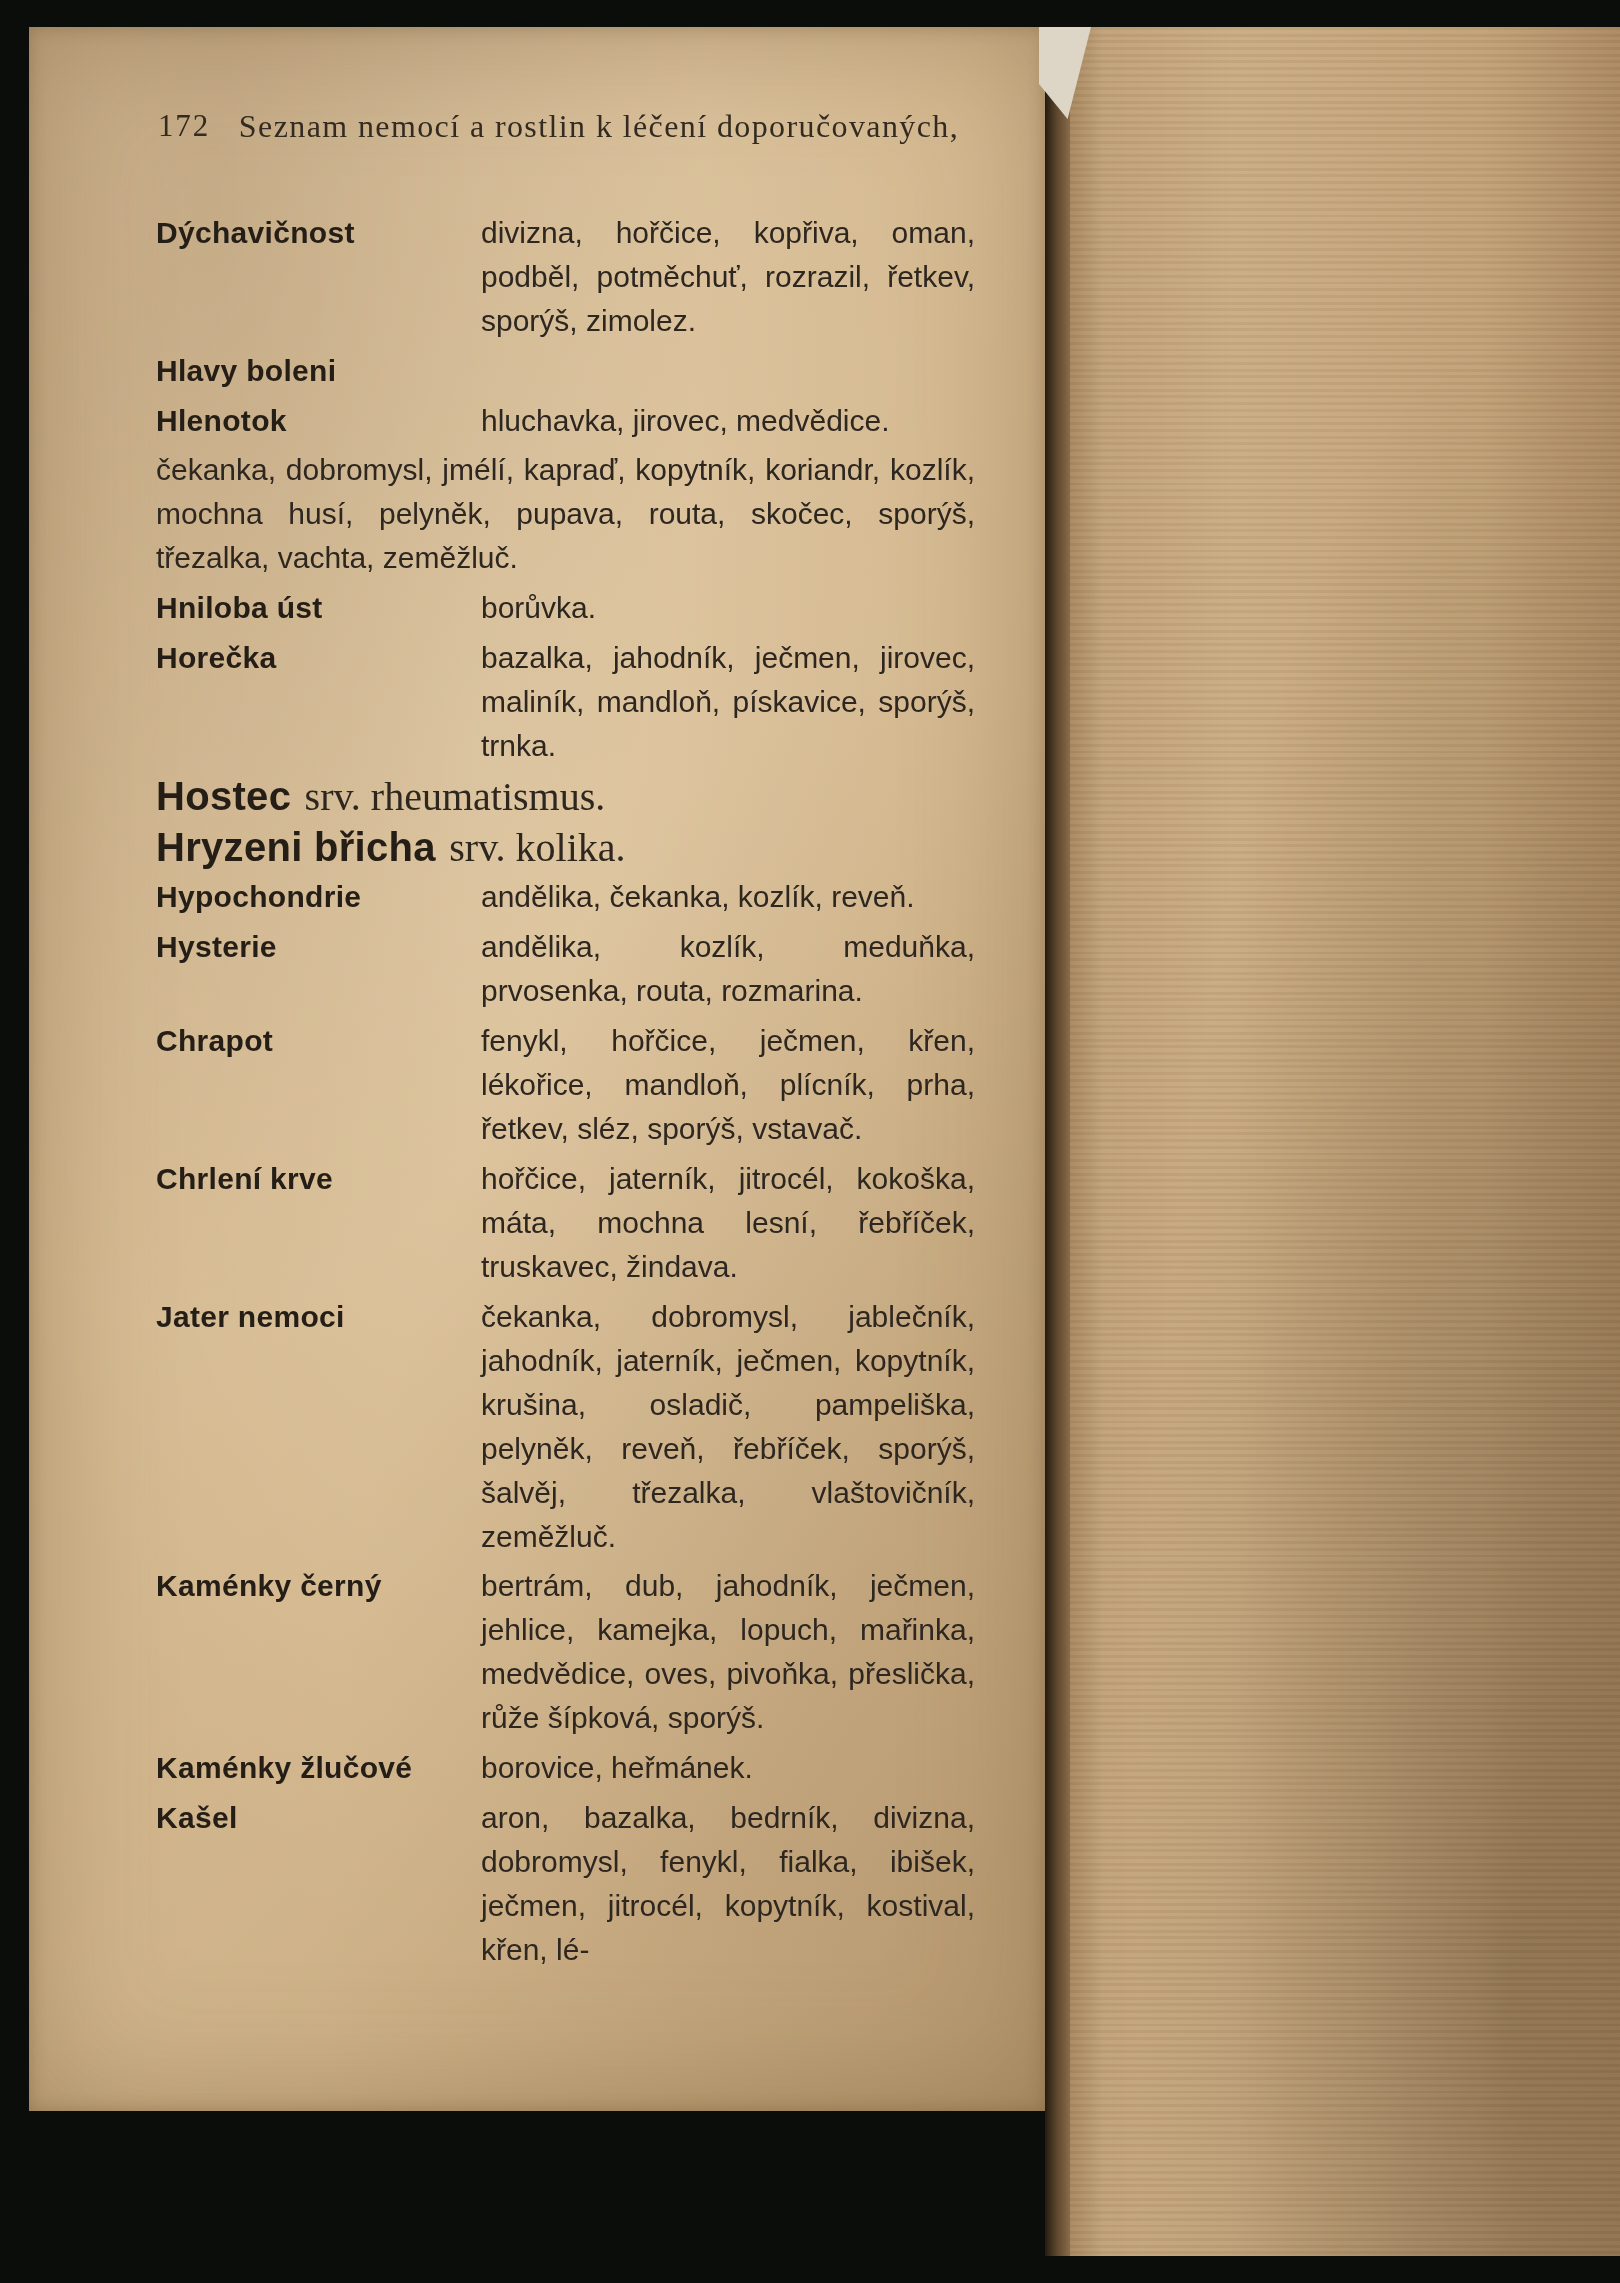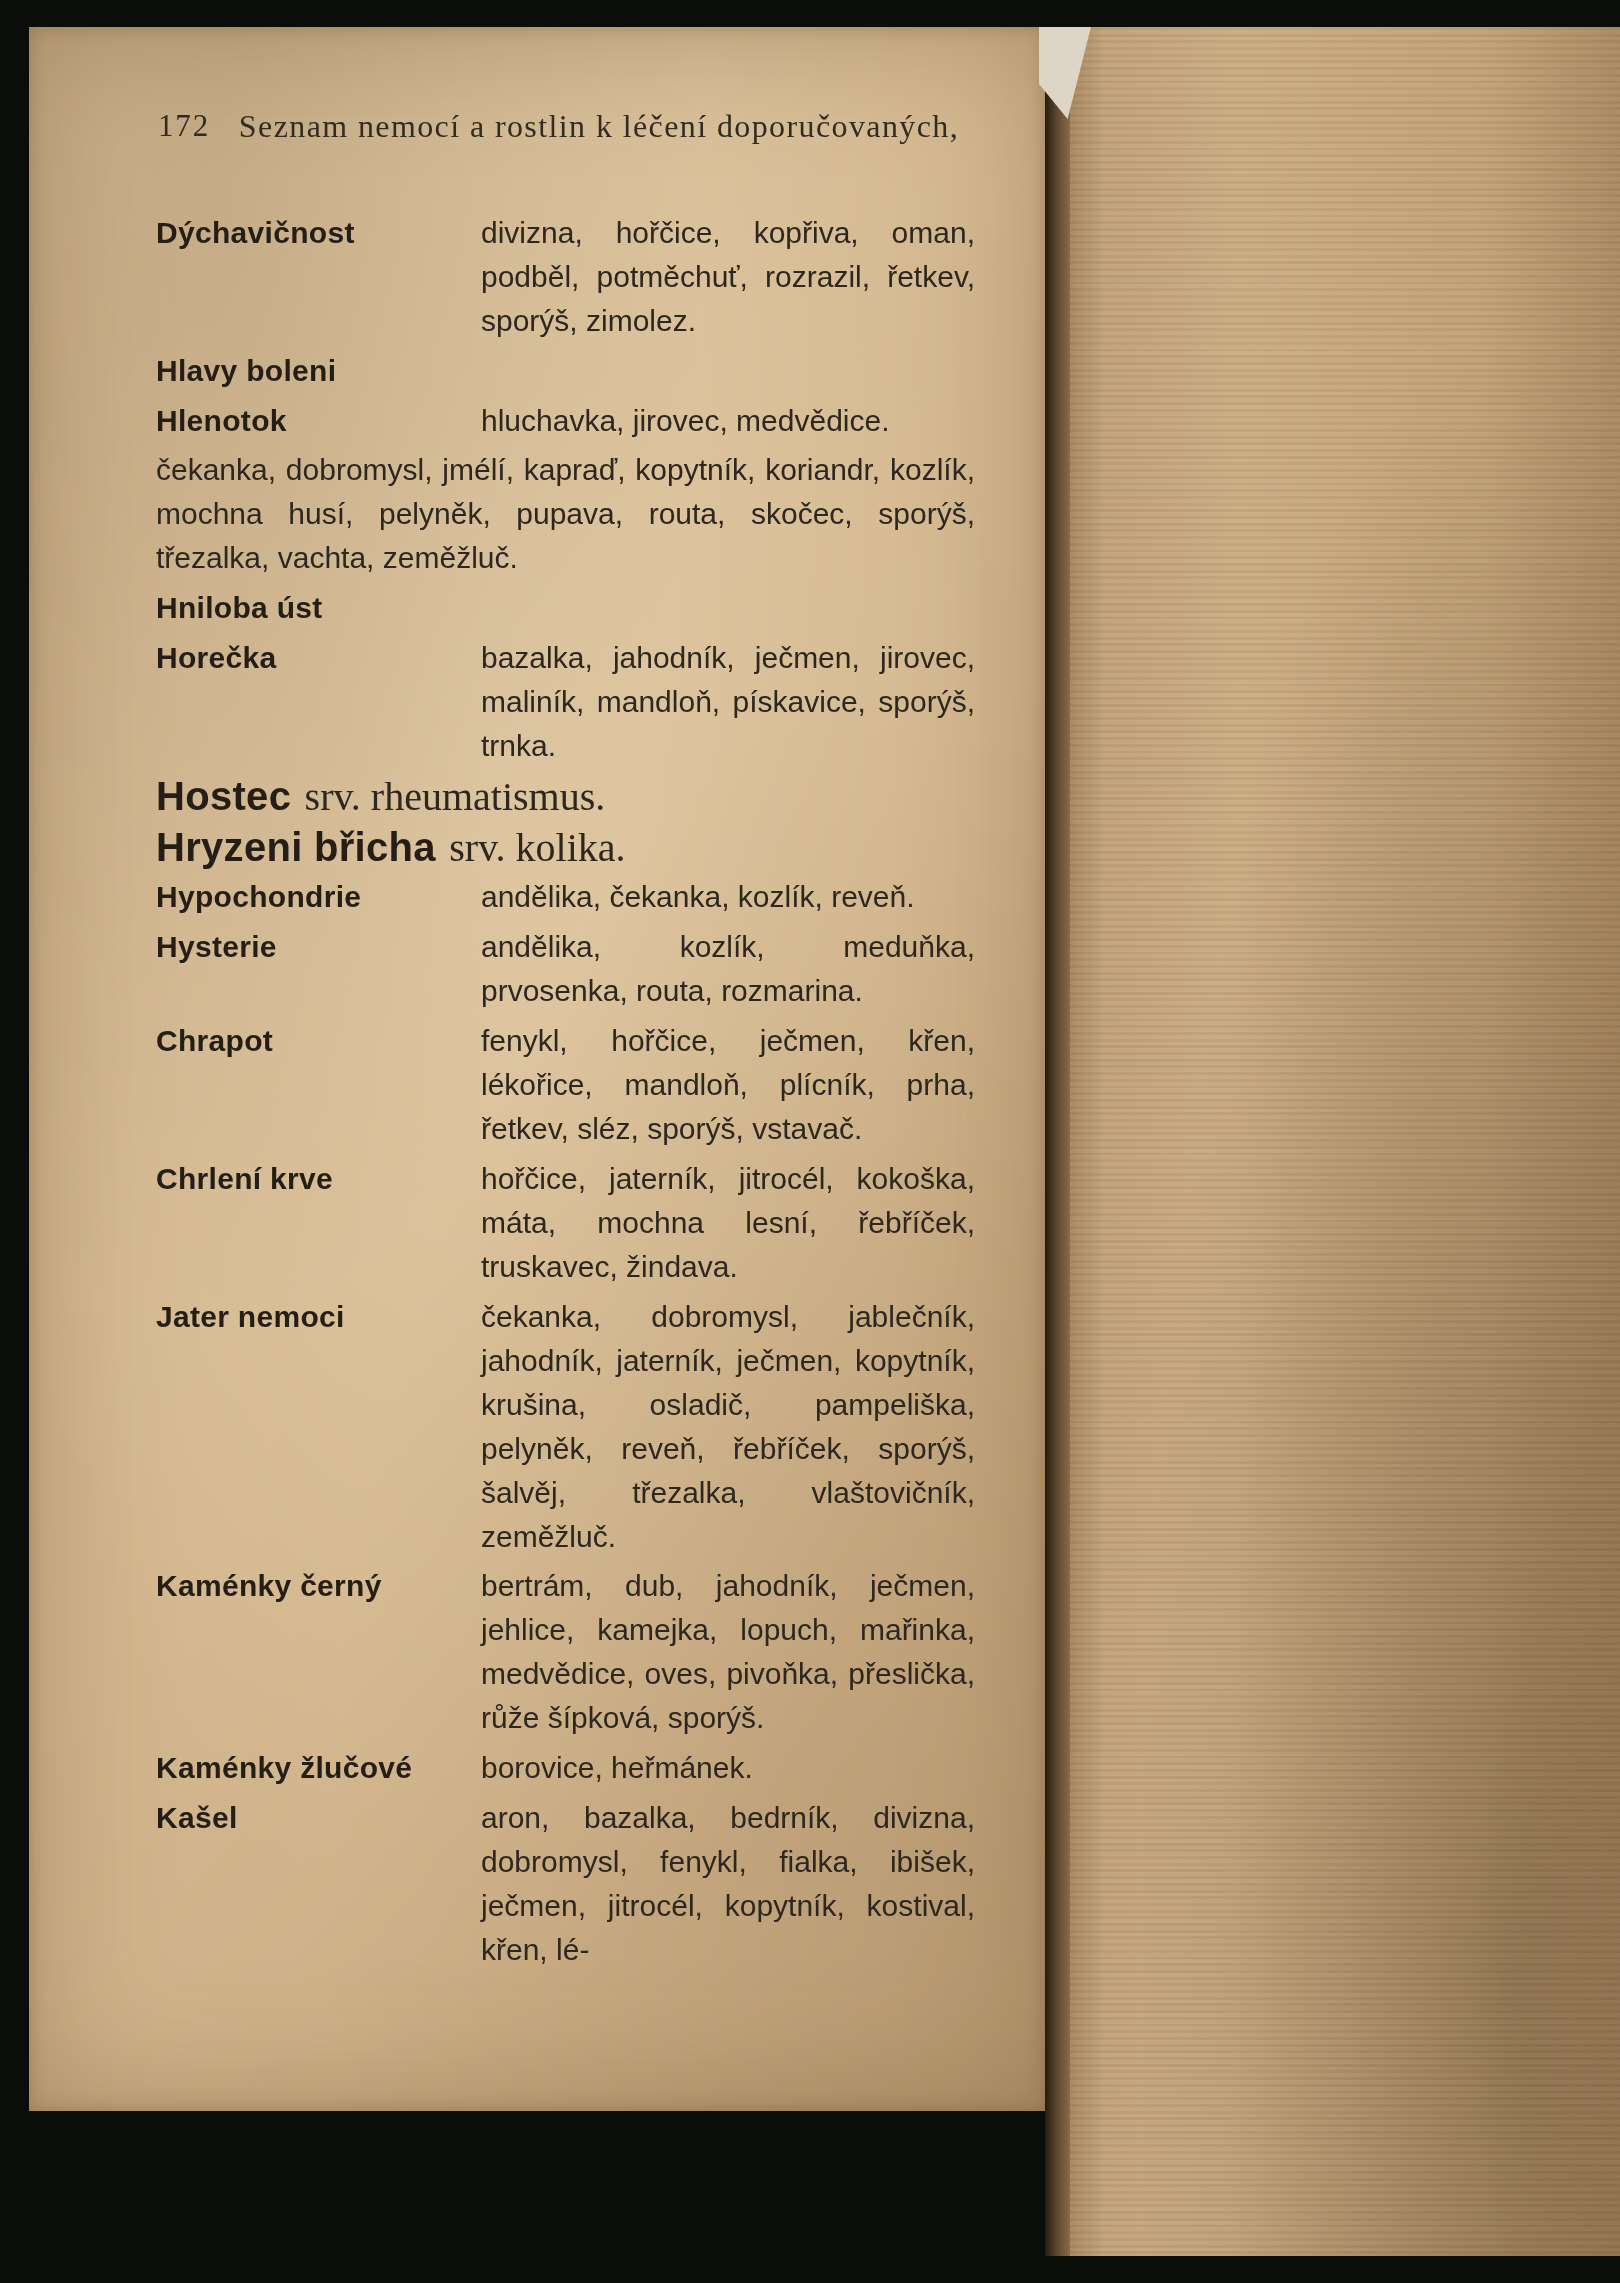--- a/index.html
+++ b/index.html
@@ -133,20 +133,21 @@
     <div class="term">Hlenotok</div>
     <div class="plants">hluchavka, jirovec, medvědice.</div>
   </div>
 
   <div class="entry">
     <div class="plants">čekanka, dobromysl, jmélí, kapraď, kopytník, koriandr, kozlík, mochna husí, pelyněk, pupava, routa, skočec, sporýš, třezalka, vachta, zeměžluč.</div>
   </div>
 
   <div class="entry">
     <div class="term">Hniloba úst</div>
+    <div class="plants">borůvka.</div>
   </div>
 
   <div class="entry">
     <div class="term">Horečka</div>
     <div class="plants">bazalka, jahodník, ječmen, jirovec, maliník, mandloň, pískavice, sporýš, trnka.</div>
   </div>
 
   <div class="entry-inline">
     <span class="term-inline">Hostec</span><span class="ref">srv. rheumatismus.</span>
   </div>

